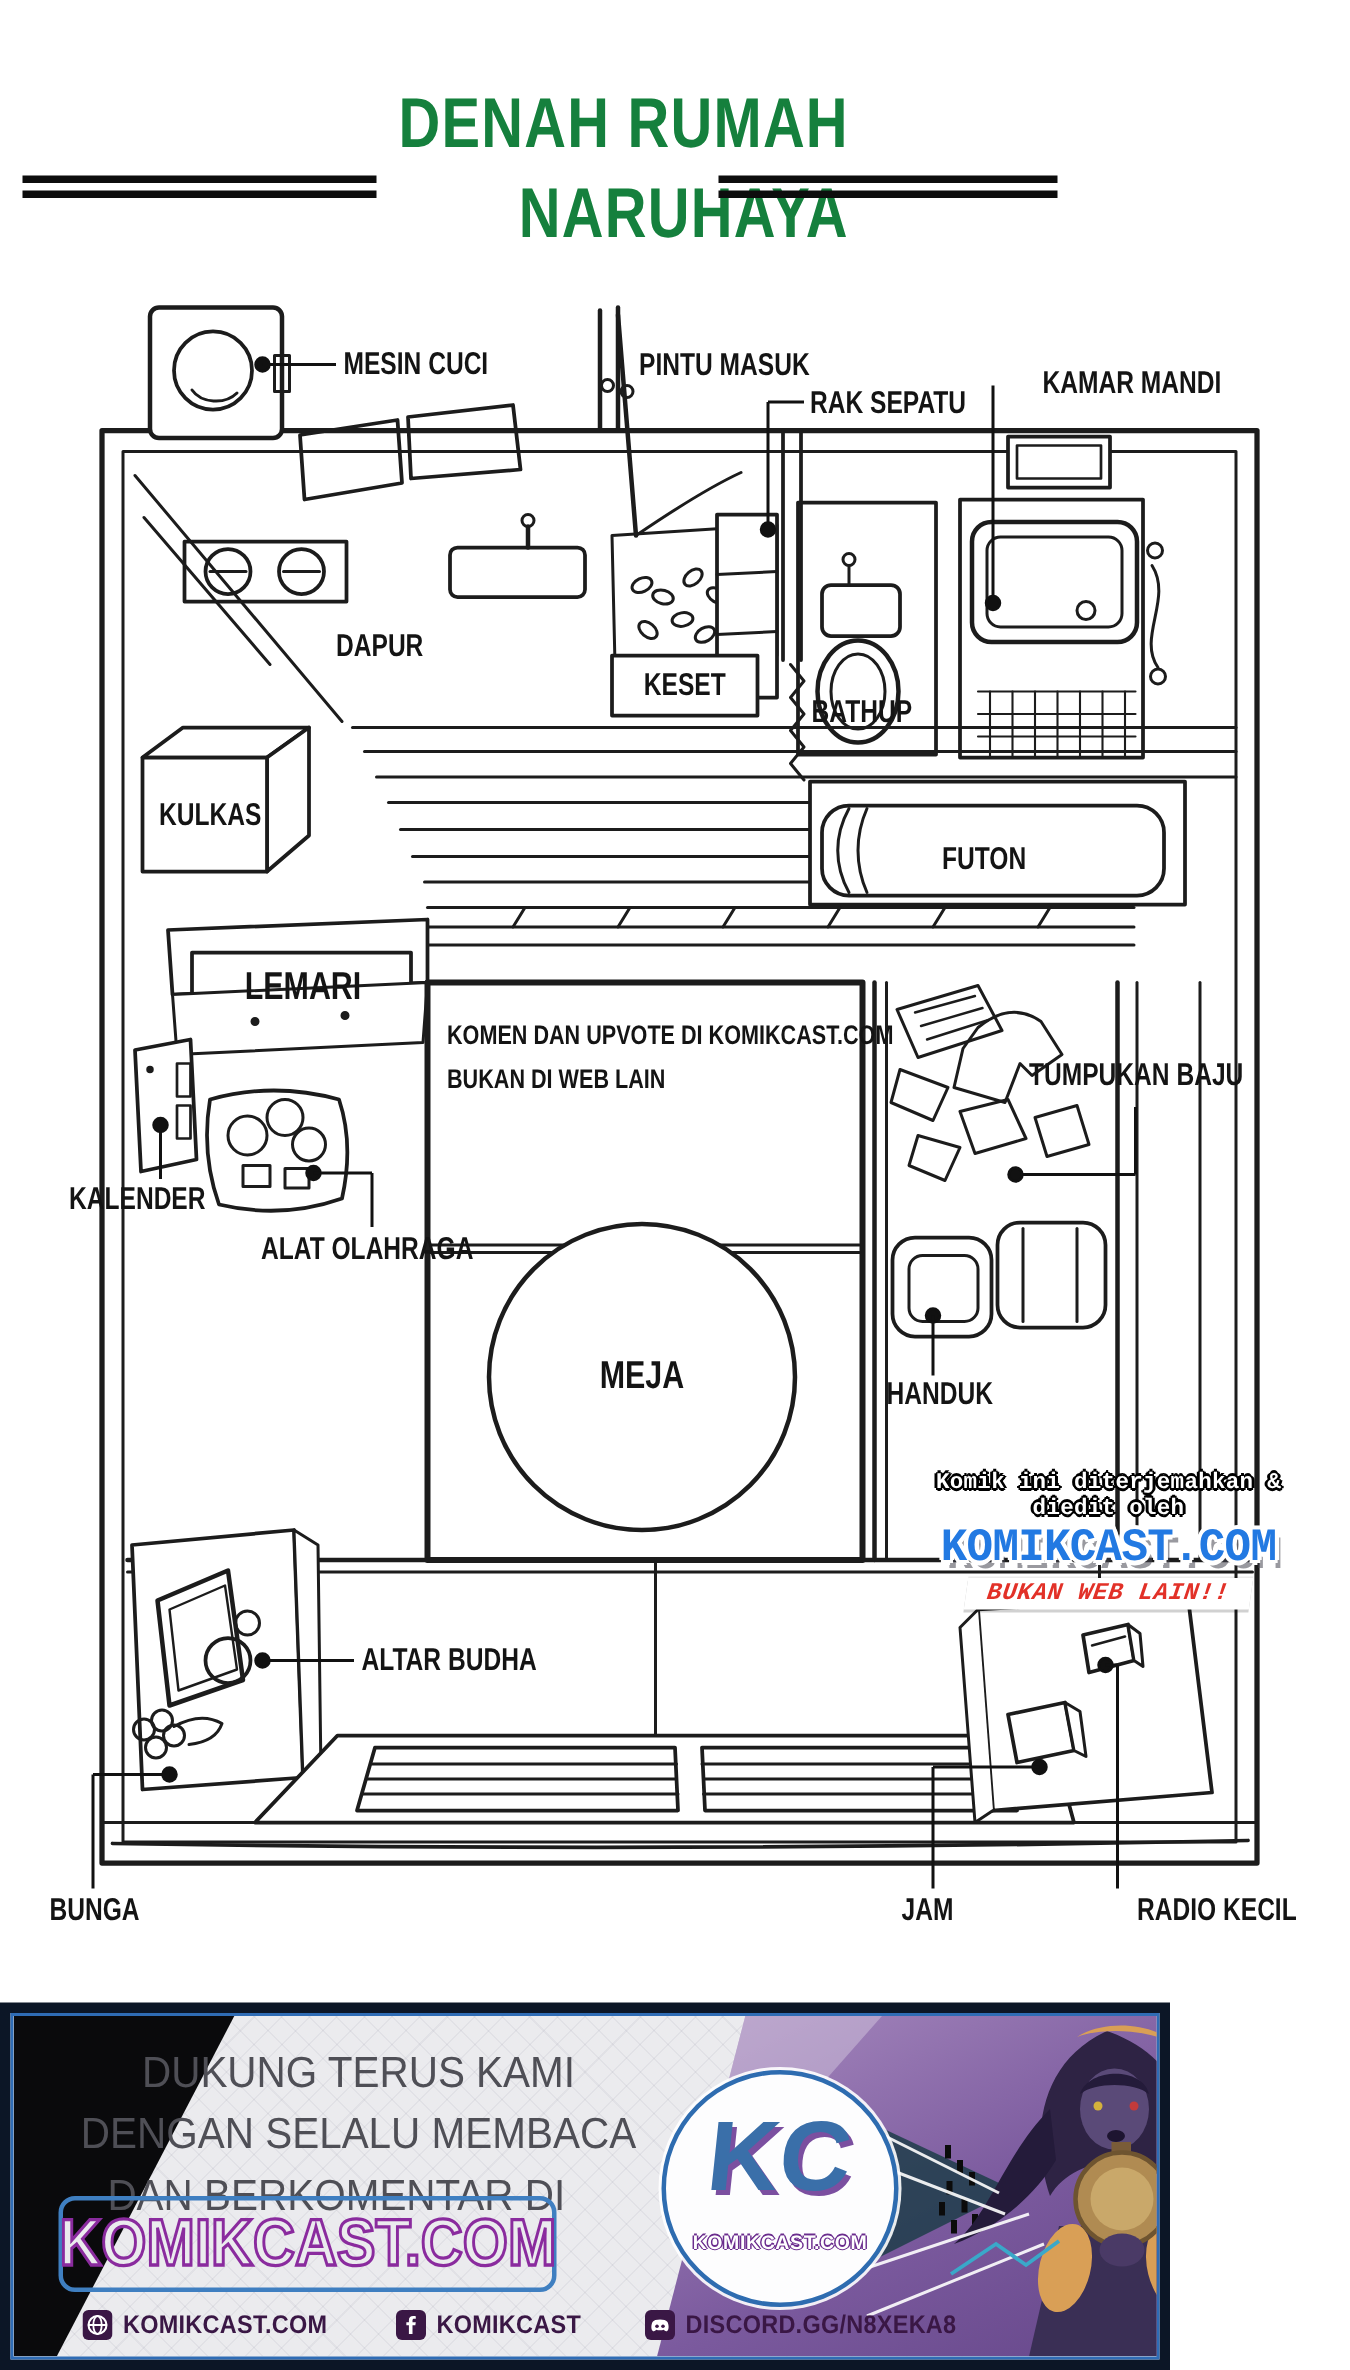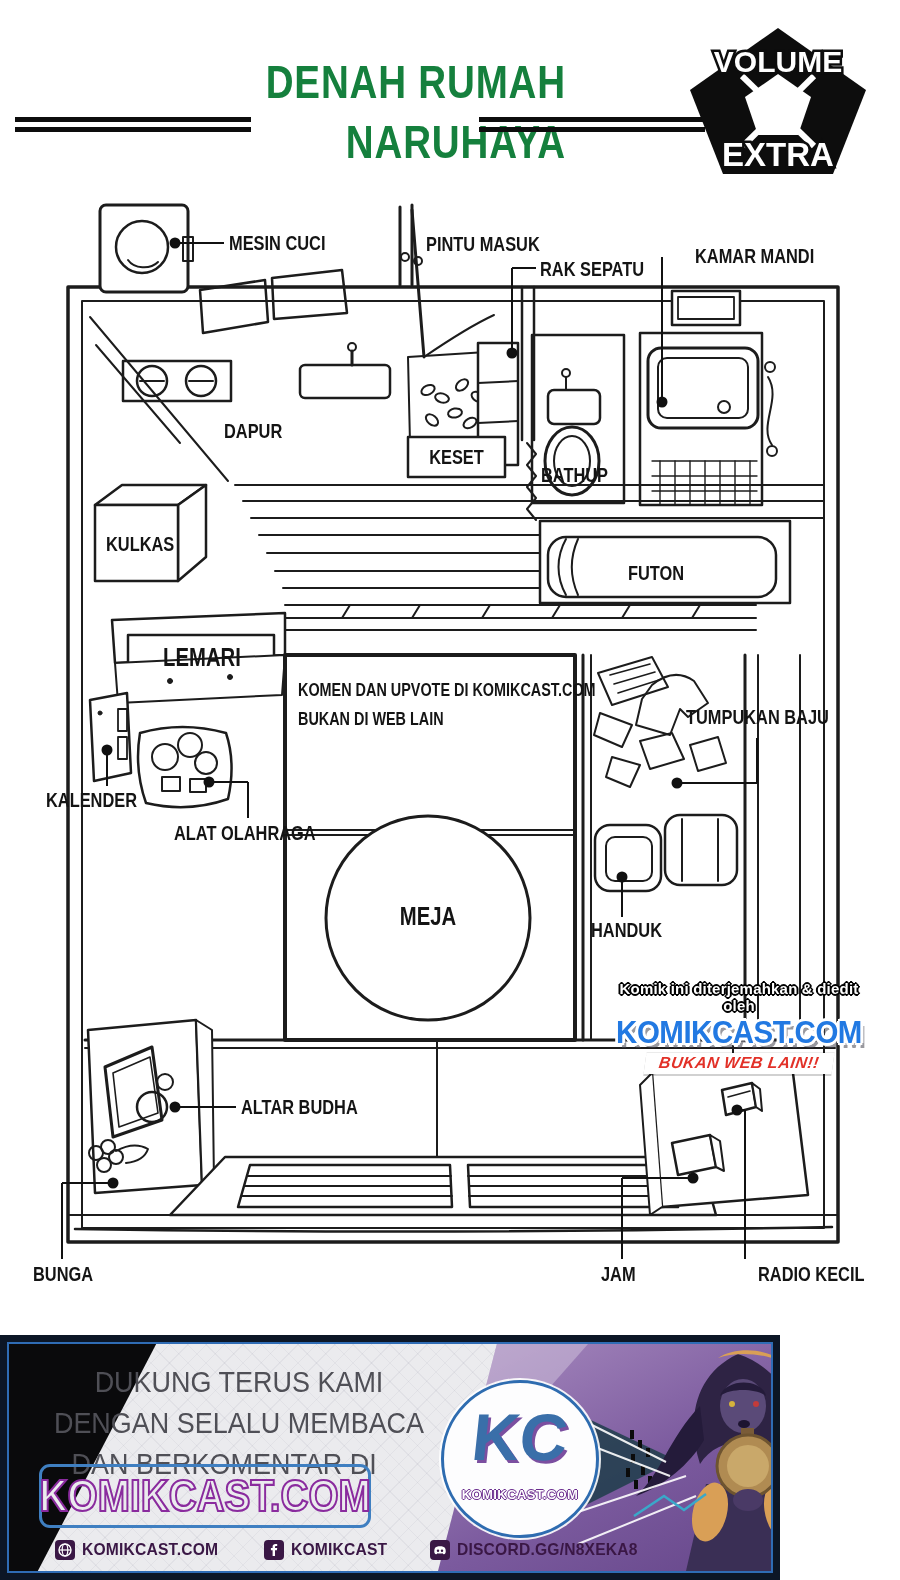--- a/index.html
+++ b/index.html
@@ -13,21 +13,21 @@
   .badge{position:absolute;left:688px;top:26px;width:180px;height:152px;}
   .badge svg{display:block;}
   
   .plan-svg{position:absolute;left:0;top:185px;}
   .lbl{position:absolute;font-weight:700;font-size:21px;color:#141414;white-space:nowrap;
        transform:scaleX(.78);transform-origin:0 0;line-height:1.05;}
   .lbl.c{transform-origin:50% 0;text-align:center;}
   .note{position:absolute;left:298px;top:676px;width:280px;font-weight:700;font-size:18px;
         color:#141414;transform:scaleX(.8);transform-origin:0 0;line-height:1.6;white-space:nowrap;}
   
-  .wm{position:absolute;left:608px;top:980px;width:262px;text-align:center;}
+  .wm{position:absolute;left:608px;top:980px;width:262px;text-align:center;font-family:Liberation Mono, monospace;}
   .wm-credit{font-size:15px;font-weight:700;color:#fff;letter-spacing:.2px;
     text-shadow:-2px 0 0 #000,2px 0 0 #000,0 -2px 0 #000,0 2px 0 #000,
                 -1px -1px 0 #000,1px 1px 0 #000,-1px 1px 0 #000,1px -1px 0 #000;}
   .wm-site{font-size:31px;font-weight:800;color:#2279e2;letter-spacing:-.5px;margin-top:1px;
     transform:scaleX(.95);transform-origin:50% 0;
     text-shadow:-3px 0 0 #fff,3px 0 0 #fff,0 -3px 0 #fff,0 3px 0 #fff,
                 -2px -2px 0 #fff,2px 2px 0 #fff,-2px 2px 0 #fff,2px -2px 0 #fff,
                 4px 5px 0 rgba(70,70,80,.55);}
   .wm-ribbon{display:inline-block;margin-top:2px;background:#fff;padding:1px 14px 2px;
     transform:skewX(-8deg);box-shadow:0 2px 0 rgba(0,0,0,.18),0 -1px 0 rgba(0,0,0,.08);}
@@ -73,30 +73,20 @@
 
   <div class="title-wrap">
     <div class="title-l1">DENAH RUMAH</div>
     <div class="title-l2">NARUHAYA</div>
   </div>
   <div class="rule" style="left:15px;top:117px;width:236px"></div>
   <div class="rule" style="left:15px;top:127px;width:236px"></div>
   <div class="rule" style="left:479px;top:117px;width:226px"></div>
   <div class="rule" style="left:479px;top:127px;width:226px"></div>
 
-  <div class="badge">
-    <svg width="180" height="152" viewBox="0 0 180 152">
-      <polygon points="90,2 178,64 145,148 35,148 2,64" fill="#0d0d0d"></polygon>
-      <line x1="55" y1="120" x2="126" y2="50" stroke="#fff" stroke-width="6"></line>
-      <line x1="54" y1="50" x2="126" y2="120" stroke="#fff" stroke-width="6"></line>
-      <polygon points="90,48 123,71 110,109 70,109 57,71" fill="#fff"></polygon>
-      <text x="90" y="46" text-anchor="middle" font-family="Liberation Sans, sans-serif" font-size="30" font-weight="800" fill="#fff" stroke="#0d0d0d" stroke-width="5" paint-order="stroke">VOLUME</text>
-      <text x="90" y="140" text-anchor="middle" font-family="Liberation Sans, sans-serif" font-size="33" font-weight="800" fill="#fff" stroke="#0d0d0d" stroke-width="5" paint-order="stroke">EXTRA</text>
-    </svg>
-  </div>
 
   <svg class="plan-svg" width="900" height="1150" viewBox="0 0 900 1150">
     <g stroke="#1c1c1c" fill="none" stroke-linecap="round" stroke-linejoin="round">
 
       <path d="M68 102 H838 V1057 H68 Z" stroke-width="3.5"></path>
       <path d="M82 116 H824 V1043 H82 Z" stroke-width="2"></path>
 
       <rect x="100" y="20" width="88" height="87" rx="6" fill="#fff" stroke-width="3"></rect>
       <circle cx="142" cy="62" r="26" stroke-width="2.5"></circle>
       <path d="M128 75 a18 14 0 0 0 30 2" stroke-width="2"></path>

